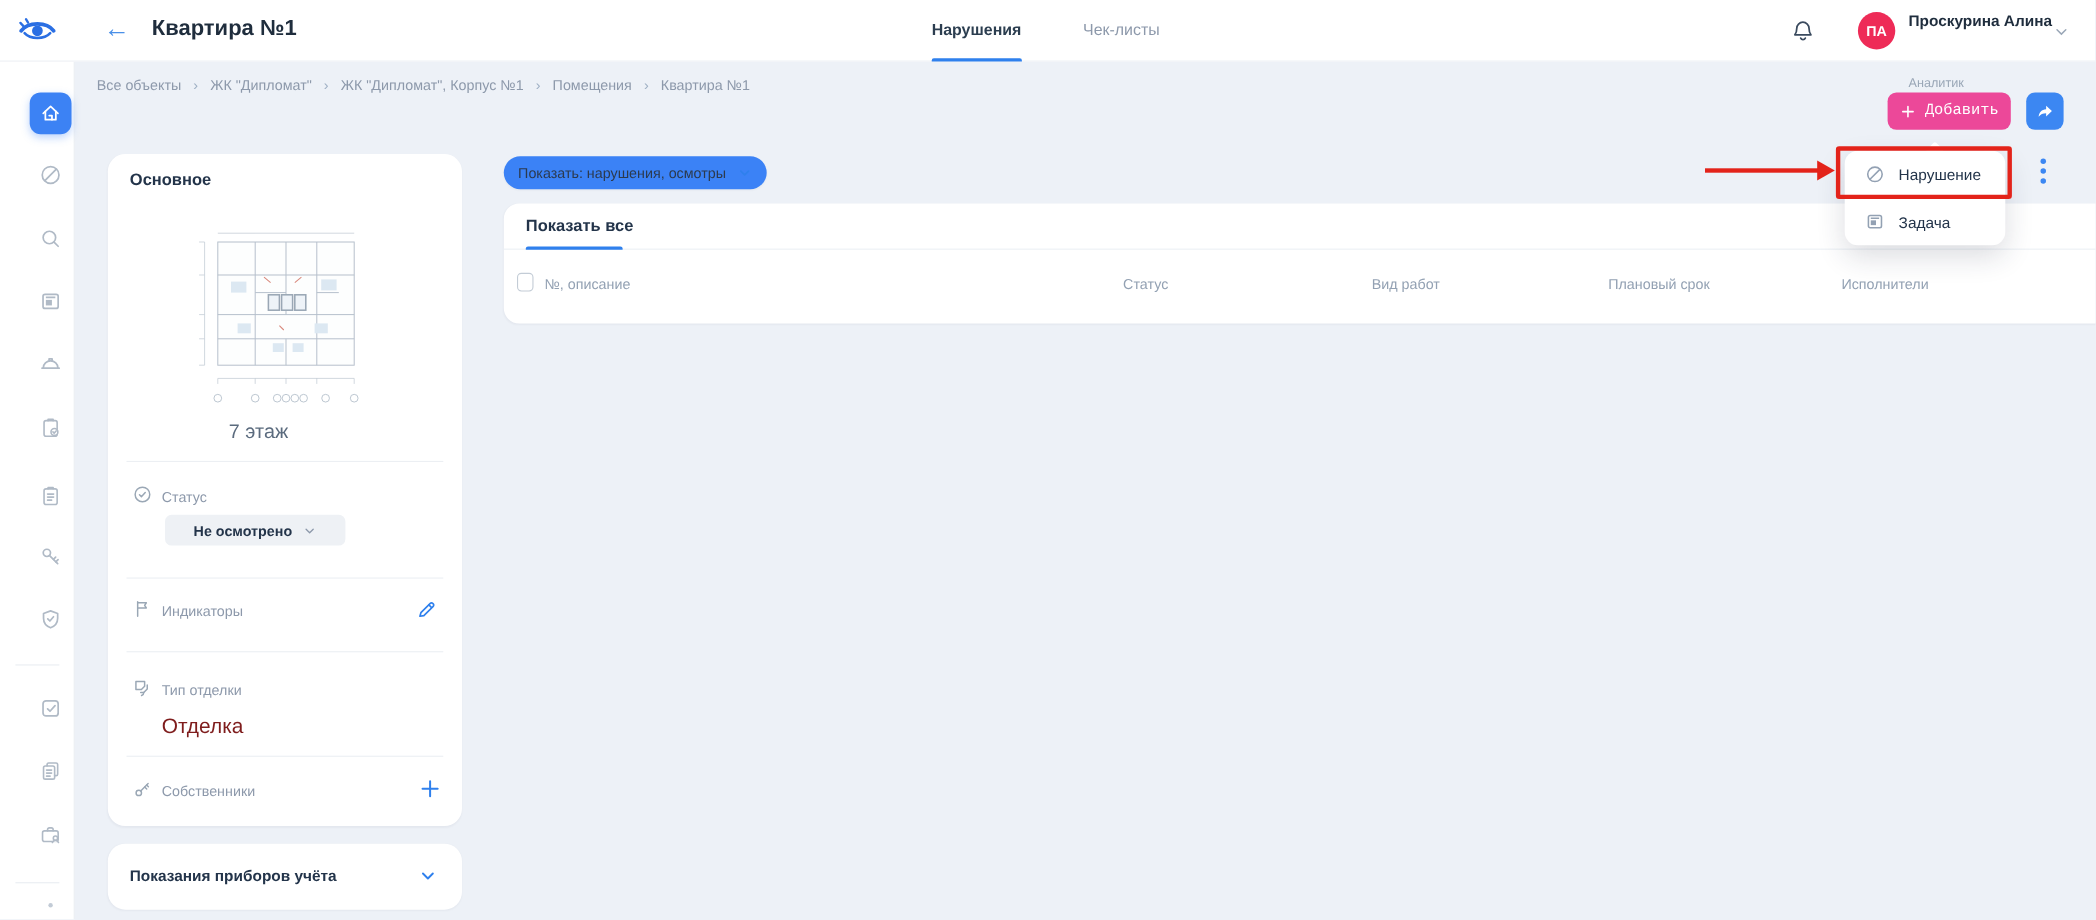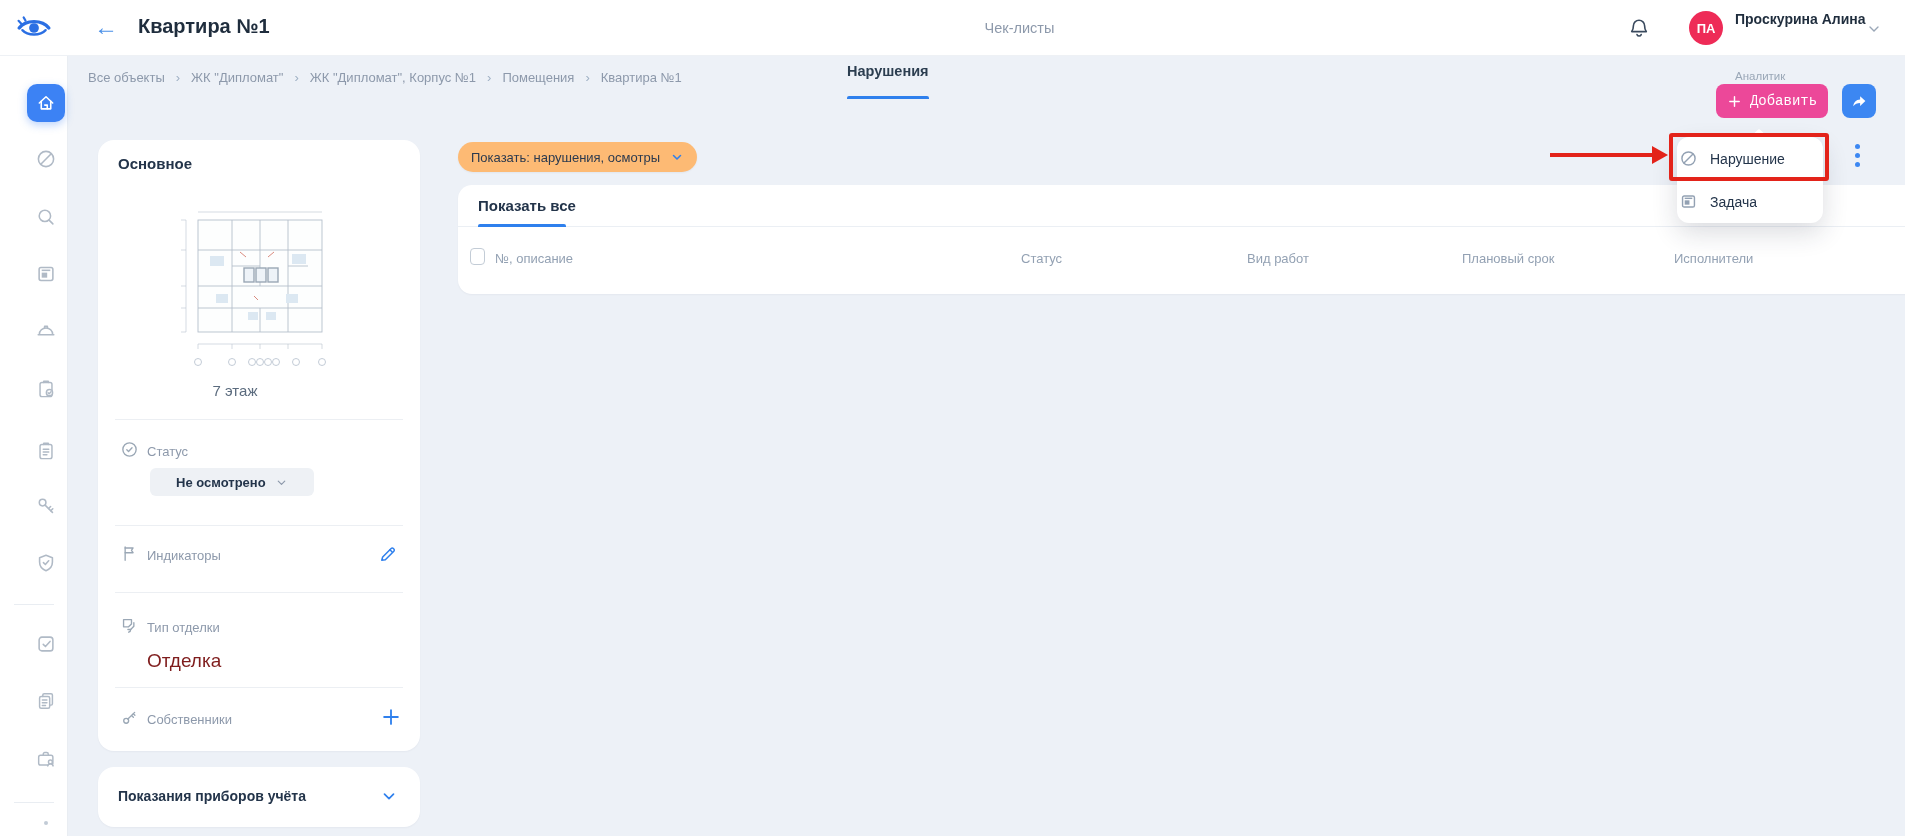--- a/index.html
+++ b/index.html
@@ -6,21 +6,21 @@
   html,body { width:1905px; height:836px; overflow:hidden; }
   body { font-family:"Liberation Sans","DejaVu Sans",sans-serif; background:#edf1f7; position:relative; }
 
   
   .topbar { position:absolute; top:0; left:0; width:1905px; height:56px; background:#fff; border-bottom:1px solid #eef1f5; z-index:20; }
   .logo { position:absolute; left:16px; top:14px; width:36px; height:28px; }
   .back { position:absolute; left:94px; top:13px; font-size:24px; color:#4a90e8; line-height:28px; cursor:pointer; }
   .page-title { position:absolute; left:138px; top:15px; font-size:20px; font-weight:bold; color:#1f2d3d; }
   .tabs { position:absolute; left:847px; top:0; height:56px; display:flex; gap:56px; }
   .tab { position:relative; height:56px; line-height:56px; font-size:14.5px; color:#8d99ab; cursor:pointer; }
-  .tab.active { color:#2c3e50; font-weight:bold;margin-top:43px; }
+  .tab.active { color:#2c3e50; font-weight:bold; }
   .tab.active .tab-underline { position:absolute; left:0; right:0; bottom:0; height:3px; background:#2f80ed; border-radius:2px 2px 0 0; }
   .bell { position:absolute; left:1627px; top:16px; width:24px; height:24px; cursor:pointer; }
   .avatar { position:absolute; left:1689px; top:11px; width:34px; height:34px; border-radius:50%; background:#ee2b57; color:#fff; font-size:13px; font-weight:bold; display:flex; align-items:center; justify-content:center; }
   .user-name { position:absolute; left:1735px; top:11px; font-size:14px; font-weight:bold; color:#1f2d3d; white-space:nowrap; }
   .user-role { position:absolute; left:1735px; top:30px; font-size:11.5px; color:#9aa7b7;margin-top:40px; }
   .user-chevron { position:absolute; left:1866px; top:21px; width:16px; height:16px; }
 
   
   .sidebar { position:absolute; top:56px; left:0; width:68px; height:780px; background:#fff; border-right:1px solid #e9edf2; z-index:15; }
   .side-tile { position:absolute; left:27px; top:28px; width:38px; height:38px; background:#3c82f4; border-radius:10px; display:flex; align-items:center; justify-content:center; box-shadow:0 3px 8px rgba(60,130,244,.35); cursor:pointer; }
@@ -36,44 +36,44 @@
   .btn-share { position:absolute; left:1842px; top:84px; width:34px; height:34px; background:#3c87f2; border:none; border-radius:8px; display:flex; align-items:center; justify-content:center; cursor:pointer; z-index:5; }
   .kebab { position:absolute; left:1851px; top:144px; width:12px; height:28px; display:flex; flex-direction:column; align-items:center; gap:4px; cursor:pointer; z-index:5; }
   .kebab i { width:5px; height:5px; border-radius:50%; background:#3c87f2; }
 
   
   .card { position:absolute; background:#fff; border-radius:16px; box-shadow:0 1px 2px rgba(16,30,54,.04); }
   .card-main { left:98px; top:140px; width:322px; height:611px; }
   .card-meters { left:98px; top:767px; width:322px; height:60px; }
   .panel-title { position:absolute; left:20px; top:15px; font-size:15px; font-weight:bold; color:#23344a; }
   .plan { position:absolute; left:72px; top:70px; width:176px; height:166px; }
-  .floor-caption { position:absolute; left:0; top:242px; width:274px; text-align:center; font-size:15px; color:#5b6b7e; }
+  .floor-caption { position:absolute; left:0; top:242px; width:274px; text-align:center; font-size:18px; color:#5b6b7e; }
   .p-div { position:absolute; left:17px; width:288px; height:1px; background:#eceff3; }
   .p-ico { position:absolute; left:22px; width:19px; height:19px; }
   .p-label { position:absolute; left:49px; font-size:13px; color:#8d99ab; }
   .p-value { position:absolute; left:49px; font-size:19px; color:#7f1d1d; }
   .status-pill { position:absolute; left:52px; top:328px; height:28px; background:#eef1f5; border-radius:6px; display:inline-flex; align-items:center; padding:0 26px; gap:9px; font-size:13px; color:#23344a; font-weight:bold; cursor:pointer; }
   .pencil-btn { position:absolute; left:280px; top:404px; width:20px; height:20px; cursor:pointer; }
   .plus-btn { position:absolute; left:282px; top:566px; width:22px; height:22px; cursor:pointer; }
   .meters-label { position:absolute; left:20px; top:21px; font-size:14px; font-weight:bold; color:#23344a; }
   .meters-chevron { position:absolute; left:282px; top:20px; width:18px; height:18px; cursor:pointer; }
 
   
-  .filter-chip { position:absolute; left:458px; top:142px; height:30px; background:#fdba74; border-radius:15px; display:inline-flex; align-items:center; padding:0 13px; gap:10px; font-size:13px; color:#2c3a4e; cursor:pointer; box-shadow:0 1px 2px rgba(16,30,54,.05); z-index:4; }
+  .filter-chip { position:absolute; left:458px; top:142px; height:30px; background:#3b82f6; border-radius:15px; display:inline-flex; align-items:center; padding:0 13px; gap:10px; font-size:13px; color:#2c3a4e; cursor:pointer; box-shadow:0 1px 2px rgba(16,30,54,.05); z-index:4; }
   .table-card { position:absolute; left:458px; top:185px; width:1552px; height:109px; background:#fff; border-radius:14px; box-shadow:0 1px 2px rgba(16,30,54,.04); z-index:3; }
   .tabrow { position:absolute; left:0; top:0; width:100%; height:42px; border-bottom:1px solid #ebeff4; }
   .table-tab { position:absolute; left:20px; top:0; height:42px; line-height:42px; font-size:15px; font-weight:bold; color:#23344a; cursor:pointer; }
   .table-tab-underline { position:absolute; left:20px; top:39px; width:88px; height:3px; background:#2f80ed; border-radius:2px 2px 0 0; }
   .hdr-check { position:absolute; left:12px; top:63px; width:15px; height:17px; border:1.5px solid #c3ccd6; border-radius:4px; background:#fff; cursor:pointer; }
   .hdr { position:absolute; top:66px; font-size:13px; color:#93a1b3; white-space:nowrap; }
 
   
   .dropdown { position:absolute; left:1677px; top:137px; width:146px; height:86px; background:#fff; border-radius:12px; box-shadow:0 10px 26px rgba(30,40,60,.16); z-index:30; }
   .dropdown .caret { position:absolute; left:76px; top:-6px; width:12px; height:12px; background:#fff; transform:rotate(45deg); border-radius:2px; }
-  .dd-item { position:absolute; left:0; width:146px; height:43px; display:flex; align-items:center; gap:12px; padding-left:2px; font-size:14px; color:#23344a; cursor:pointer; }
+  .dd-item { position:absolute; left:0; width:146px; height:43px; display:flex; align-items:center; gap:12px; padding-left:18px; font-size:14px; color:#23344a; cursor:pointer; }
   .dd-item .dd-ico { width:19px; height:19px; flex:0 0 auto; }
 
   
   .anno-box { position:absolute; left:1669px; top:133px; width:160px; height:48px; border:4px solid #e3231a; border-radius:3px; z-index:40; pointer-events:none; }
   .anno-arrow-line { position:absolute; left:1550px; top:153px; width:104px; height:4px; background:#e3231a; z-index:40; pointer-events:none; }
   .anno-arrow-head { position:absolute; left:1652px; top:146px; width:0; height:0; border-top:9px solid transparent; border-bottom:9px solid transparent; border-left:16px solid #e3231a; z-index:40; pointer-events:none; }
 
   svg { display:block; }
 </style>
 </head>

